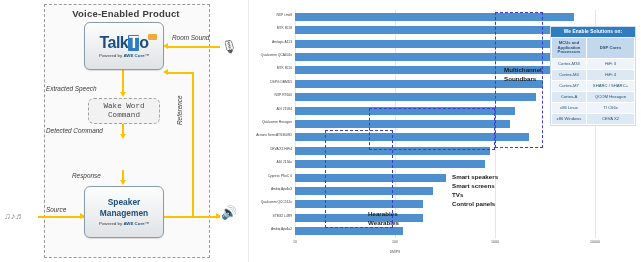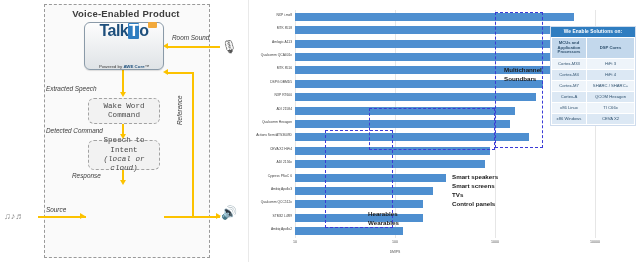--- a/index.html
+++ b/index.html
@@ -15,21 +15,21 @@
   .blk-solid{border:1px solid #8a9aa8;background:linear-gradient(#fdfdfd,#dfe3e6);box-shadow:0 1px 1px rgba(0,0,0,.12);}
   .blk-dash{border:1px dashed #a2a2a2;background:#f2f2f2;font-family:Liberation Mono, monospace;}
   .blk-txt{display:flex;flex-direction:column;align-items:center;justify-content:center;height:100%;font-size:7.6px;color:#4a4a4a;line-height:1.25;text-align:center;}
 
   #blk-talkto{left:84px;top:22px;width:80px;height:48px;}
   #blk-wake{left:88px;top:98px;width:72px;height:26px;}
   #blk-sti{left:88px;top:140px;width:72px;height:30px;}
   #blk-spk{left:84px;top:186px;width:80px;height:52px;}
 
   
-  .logo-talkto{display:flex;flex-direction:column;align-items:center;justify-content:space-between;height:100%;}
+  .logo-talkto{display:flex;flex-direction:column;align-items:center;justify-content:center;height:100%;}
   .logo-main{font-size:16px;font-weight:bold;color:#1d4f7c;letter-spacing:-.6px;line-height:1;position:relative;}
   .logo-main .o-box{display:inline-block;background:#2f7dc0;color:#fff;padding:0 1px;border-radius:1px;}
   .logo-sub{font-size:4.4px;color:#3a3a3a;margin-top:2px;white-space:nowrap;}
   .logo-sub b{color:#1d4f7c;}
   .logo-badge{position:absolute;right:-9px;top:-1px;width:9px;height:6px;background:#f2a93b;border-radius:1px;}
 
   .spk-title{font-size:8.4px;font-weight:bold;color:#1d4f7c;line-height:1.25;}
   .spk-sub{font-size:4.4px;color:#3a3a3a;margin-top:3px;}
   .spk-sub b{color:#1d4f7c;}
 
@@ -115,27 +115,28 @@
       </div>
     </div>
 
     <div class="blk blk-dash" id="blk-wake">
       <div class="blk-txt">
         <span>Wake Word</span>
         <span>Command</span>
       </div>
     </div>
 
-    <div class="blk blk-dash" id="blk-sti">
+
+    <div class="blk blk-solid" id="blk-spk">
       <div class="blk-txt">
-        <span>Speech to Intent</span>
-        <span style="font-style:italic;">(local or cloud)</span>
-      </div>
-    </div>
-
+        <span class="spk-title">Speaker</span>
+        <span class="spk-title">Managemen</span>
+        <span class="spk-sub"><span>Powered by</span> <b>AWE Core</b><span>™</span></span>
+      </div>
+    </div>
   </div>
 
   <div id="chart-panel">
     <div id="plot">
         <div class="gridline" style="left: 0px;"></div>
         <div class="xtick" style="left: 0px;">10</div>
         <div class="gridline" style="left: 100px;"></div>
         <div class="xtick" style="left: 100px;">100</div>
         <div class="gridline" style="left: 200px;"></div>
         <div class="xtick" style="left: 200px;">1000</div>

